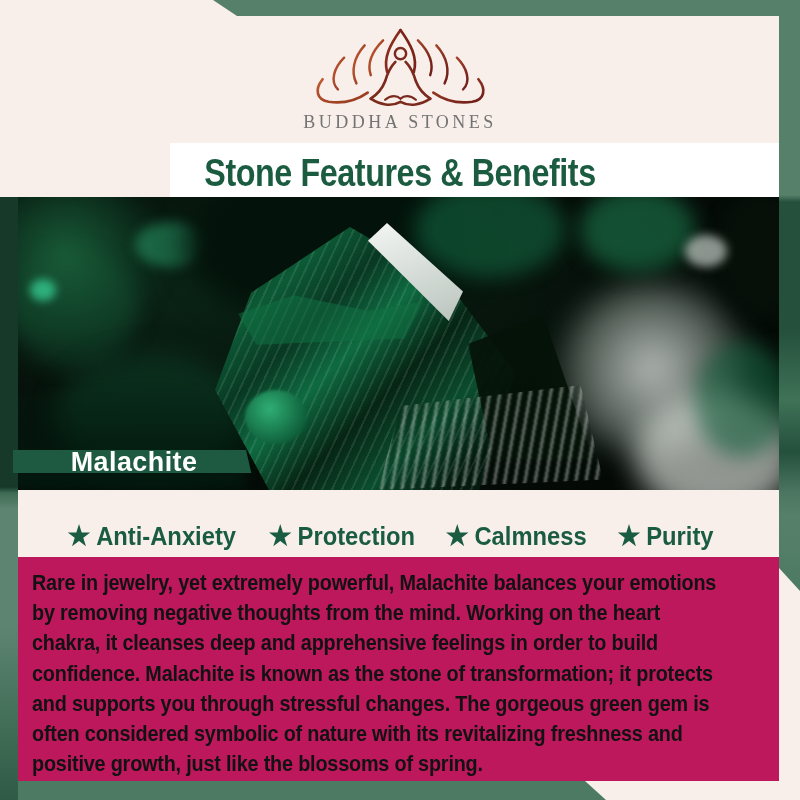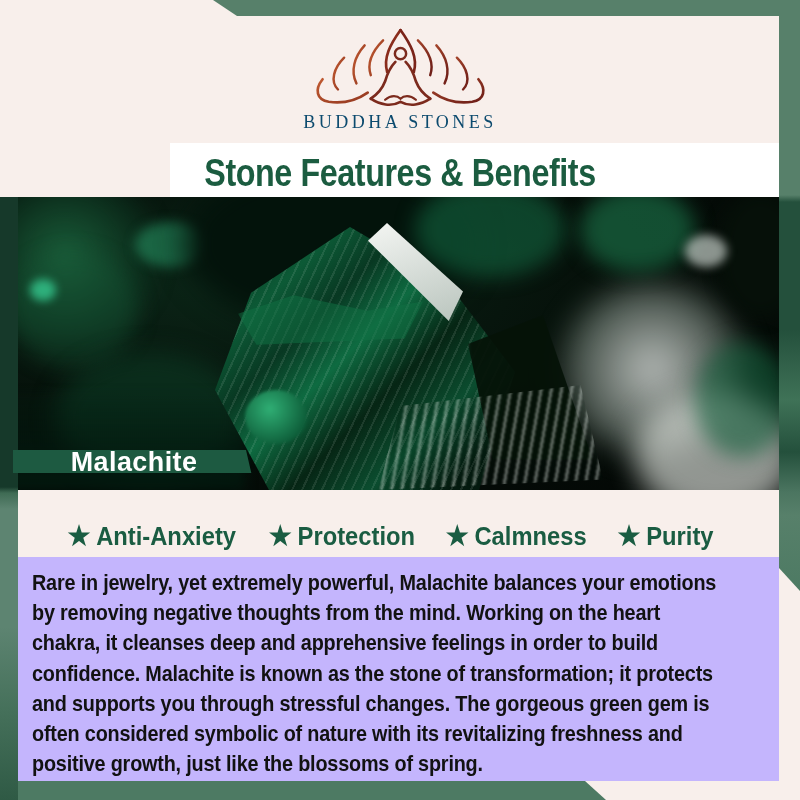--- a/index.html
+++ b/index.html
@@ -27,21 +27,21 @@
   .band-bottom {
     position:absolute; left:0; top:781px; width:610px; height:19px; z-index:2;
     background:#4d7a63;
     clip-path:polygon(0 0, 585px 0, 606px 19px, 0 19px);
   }
   
   .logo-wrap { position:absolute; left:0; top:28px; width:800px; display:flex; justify-content:center; z-index:2; }
   .brand {
     position:absolute; left:0; top:112px; width:800px; text-align:center; z-index:2;
     font-family:"Liberation Serif", serif; font-size:18px; letter-spacing:3.5px;
-    color:#0c4a6e;
+    color:#737373;
   }
   .title-band {
     position:absolute; left:170px; top:143px; width:609px; height:60px;
     background:#ffffff; z-index:2;
   }
   .title-text {
     position:absolute; left:230px; top:50%;
     transform:translate(-50%,-50%) scaleX(.85);
     white-space:nowrap;
     font-size:38px; font-weight:700; color:#1b5c40; letter-spacing:-0.5px;
@@ -126,21 +126,21 @@
   .features {
     position:absolute; left:0; top:514px; width:779px; height:44px; z-index:2;
     display:flex; align-items:center; justify-content:center; gap:24px;
   }
   .feature { display:flex; align-items:center; color:#1a5c42;
     font-size:25px; font-weight:700; transform:scaleX(.95); }
   .feature .star { font-size:27px; margin-right:6px; line-height:1; }
   
   .desc-panel {
     position:absolute; left:18px; top:557px; width:761px; height:224px;
-    background:#c4b5fd; z-index:2; padding:11px 0 0 14px;
+    background:#be185d; z-index:2; padding:11px 0 0 14px;
   }
   .desc-line {
     white-space:nowrap; transform:scaleX(.90); transform-origin:left center;
     font-size:22px; font-weight:700; color:#121212; line-height:30.2px;
     letter-spacing:-0.2px;
   }
 </style>
 </head>
 <body>
 

